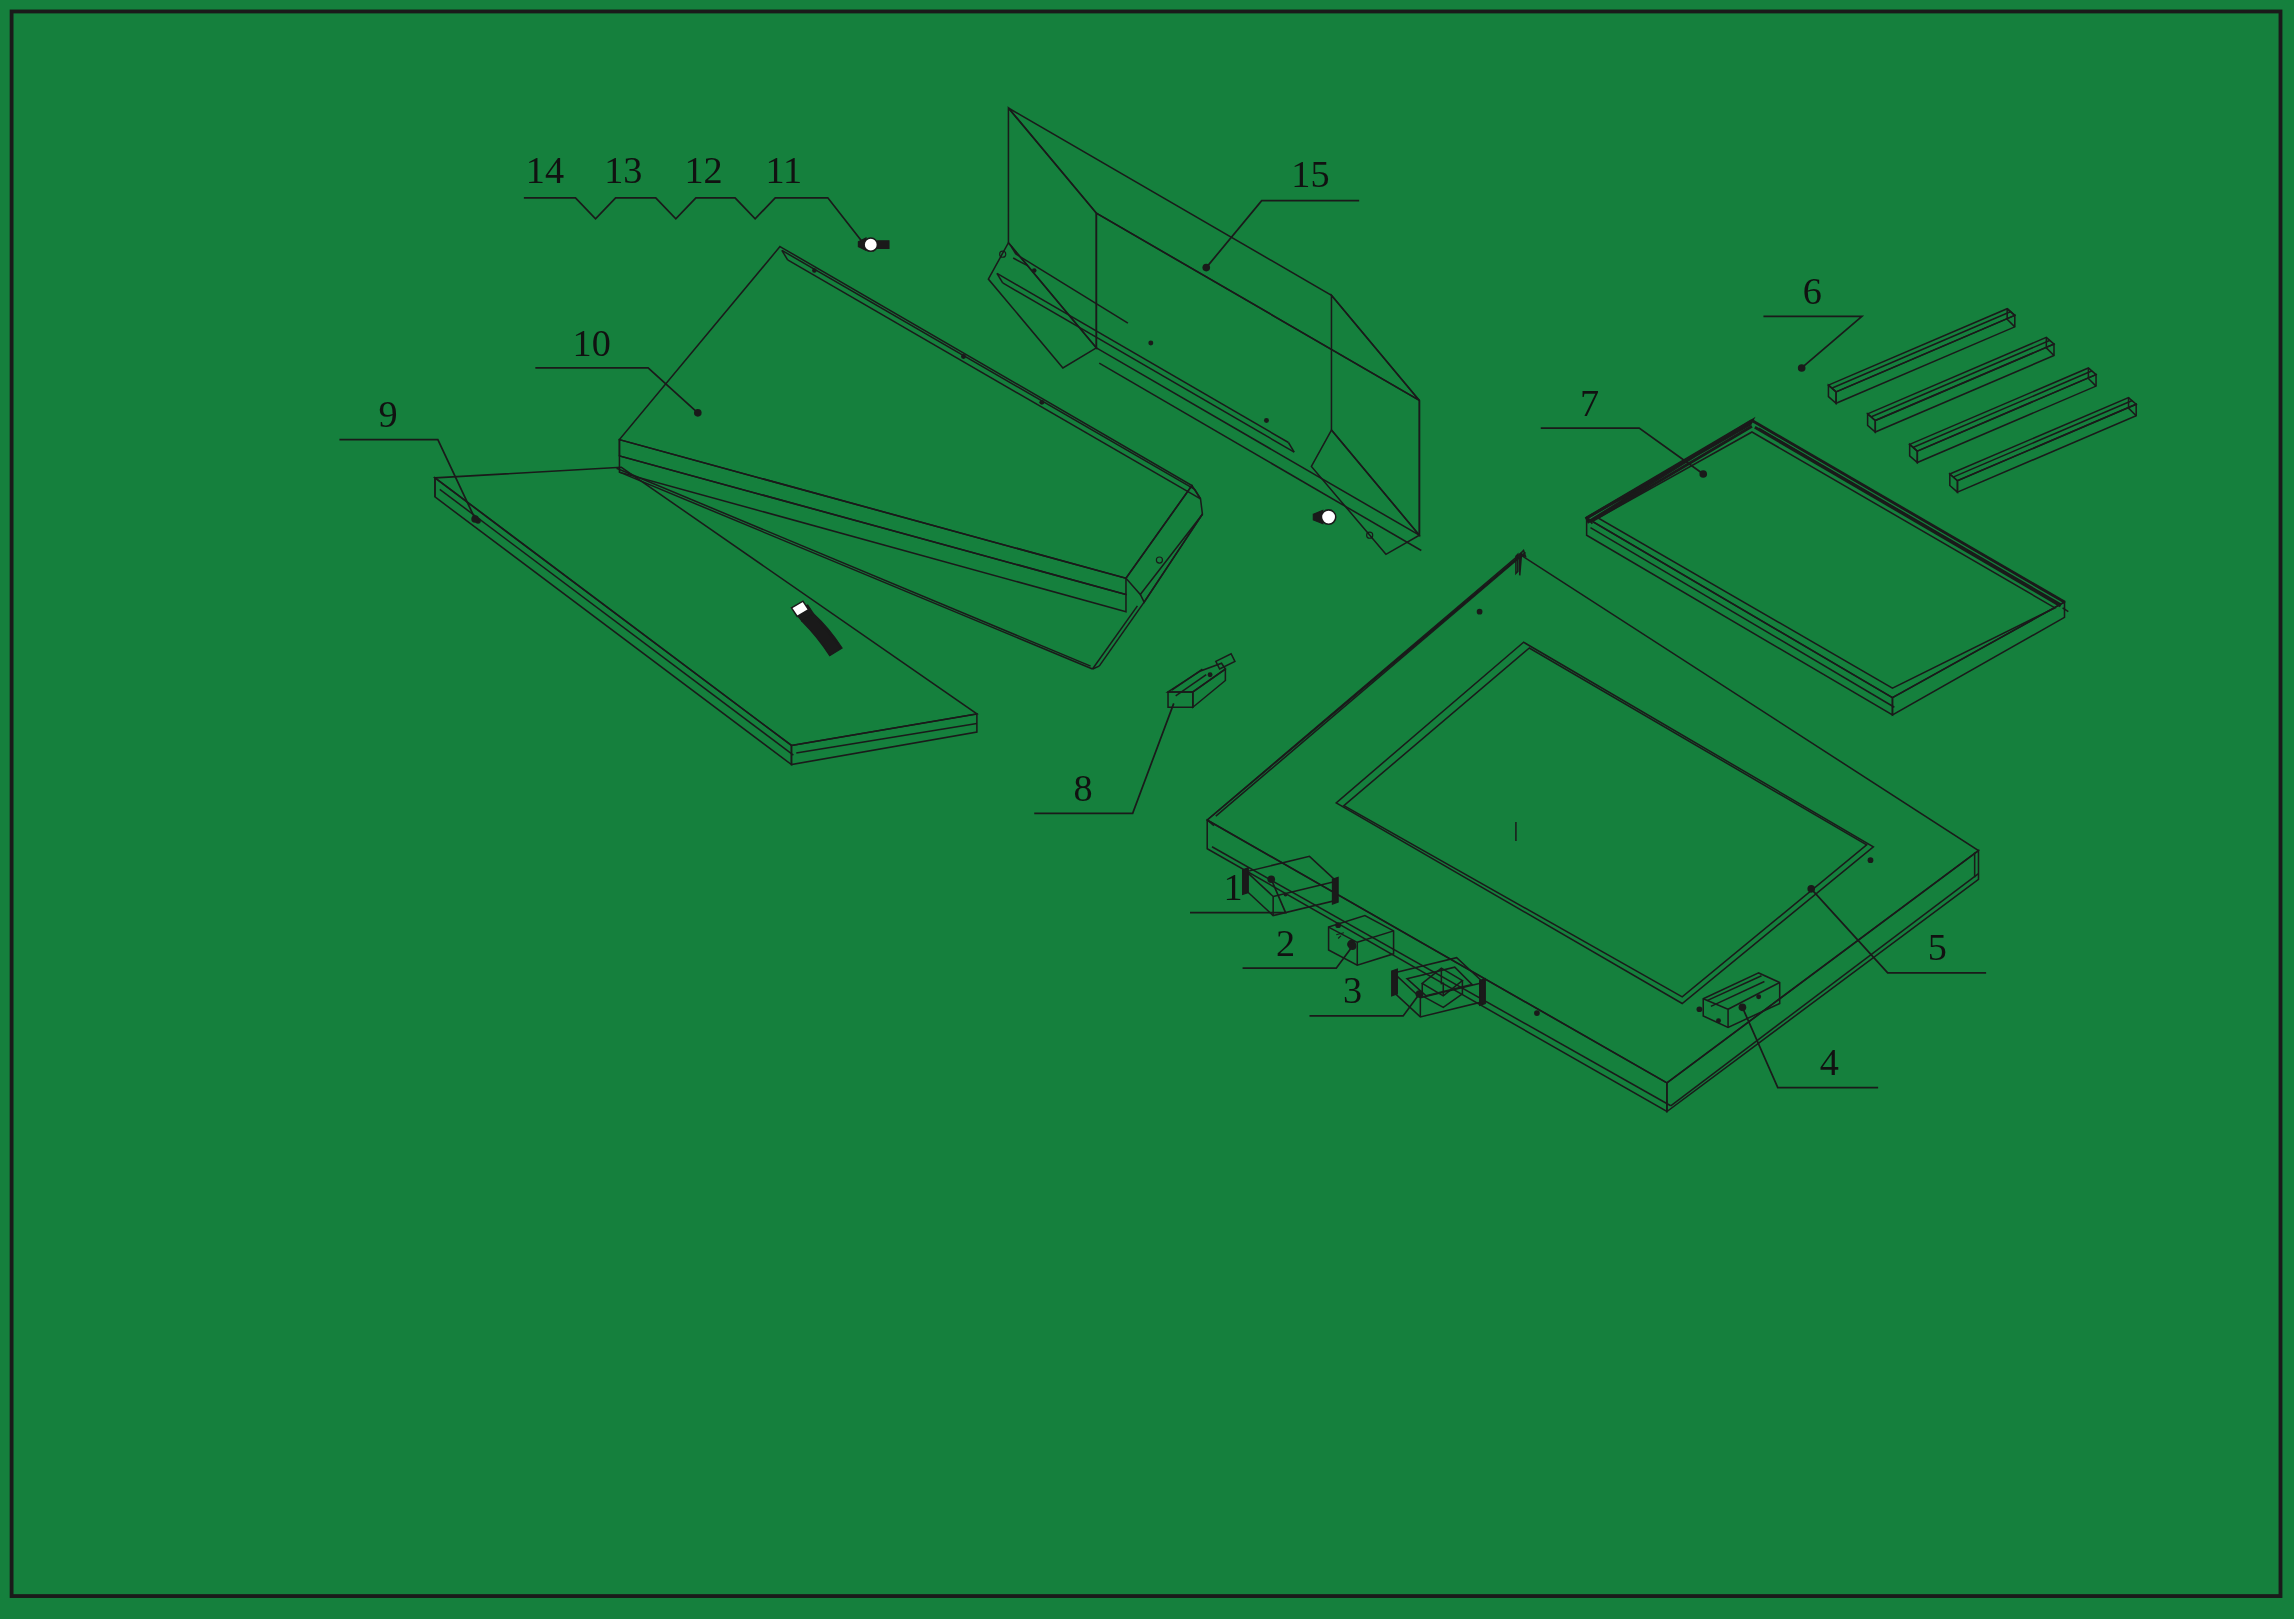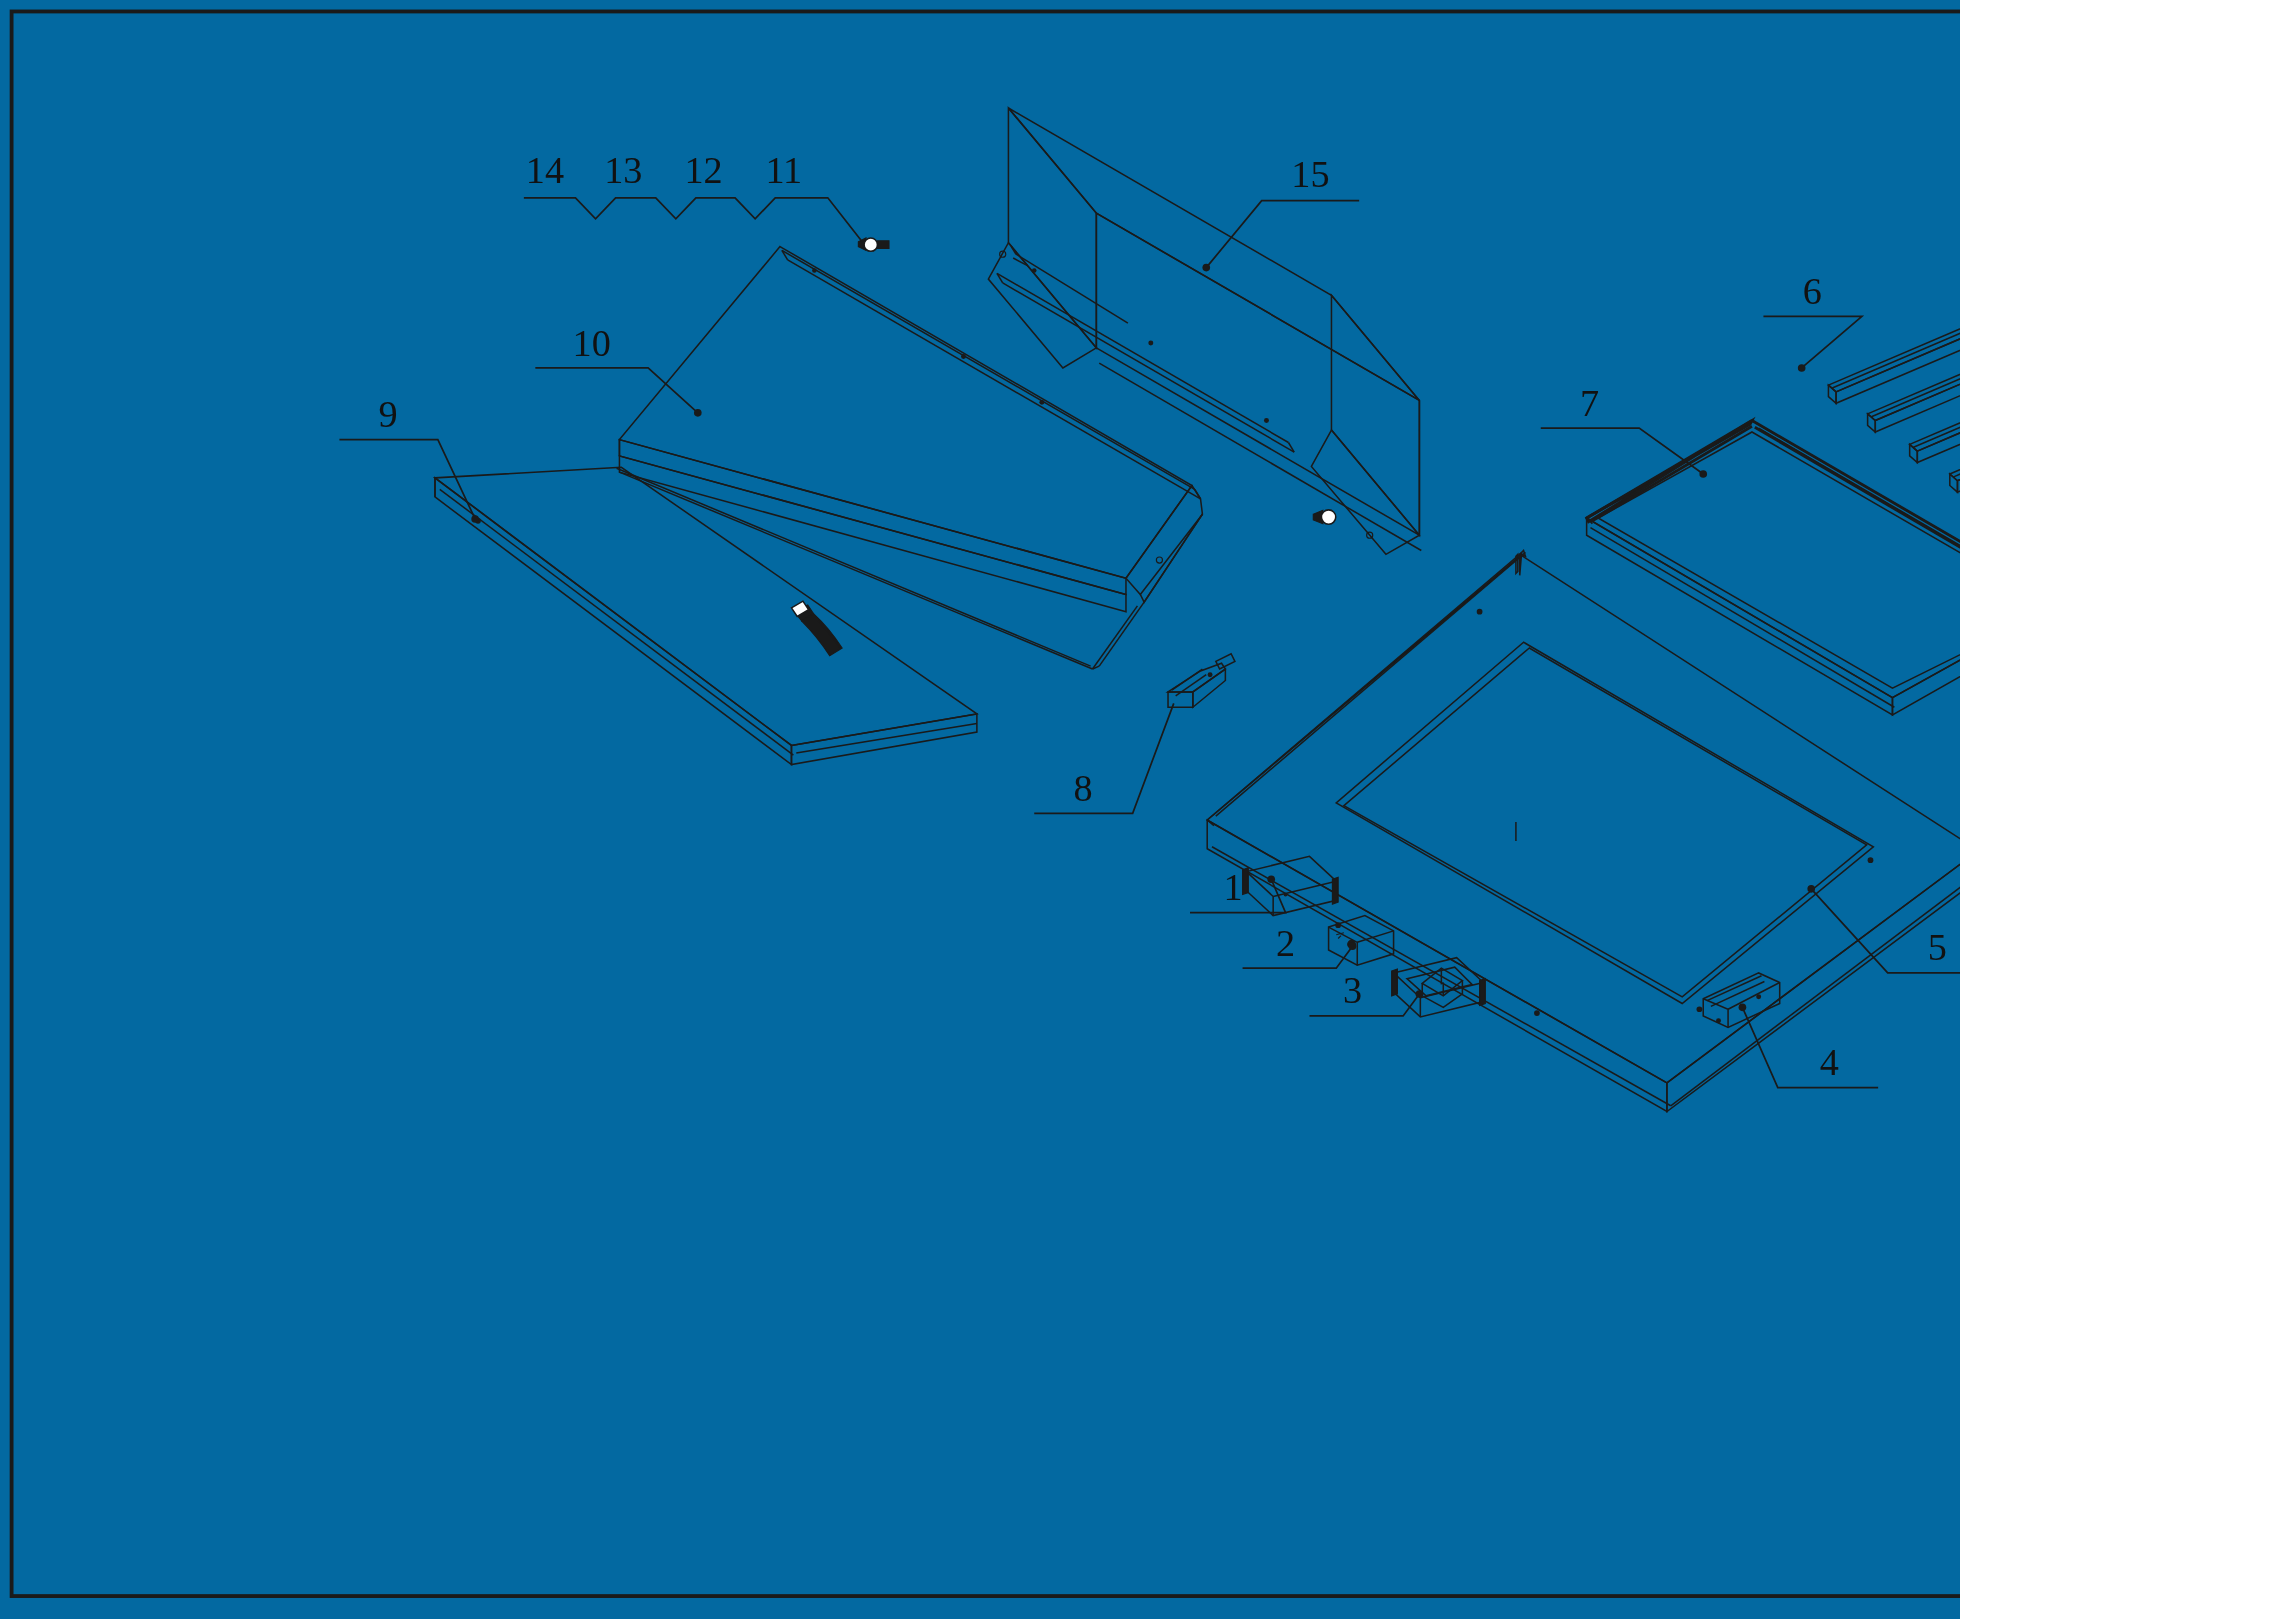--- a/index.html
+++ b/index.html
@@ -6,23 +6,23 @@
   html, body {
     margin: 0;
     padding: 0;
     background: #ffffff;
   }
   body {
     font-family: "Liberation Serif", serif;
   }
   #sheet {
     position: relative;
-    width: 1960px;
+    width: 2294px;
     height: 1619px;
-    background: #0369a1;
+    background: #15803d;
     overflow: hidden;
   }
   #drawing-svg {
     position: absolute;
     left: 0;
     top: 0;
     width: 2294px;
     height: 1619px;
     display: block;
   }

